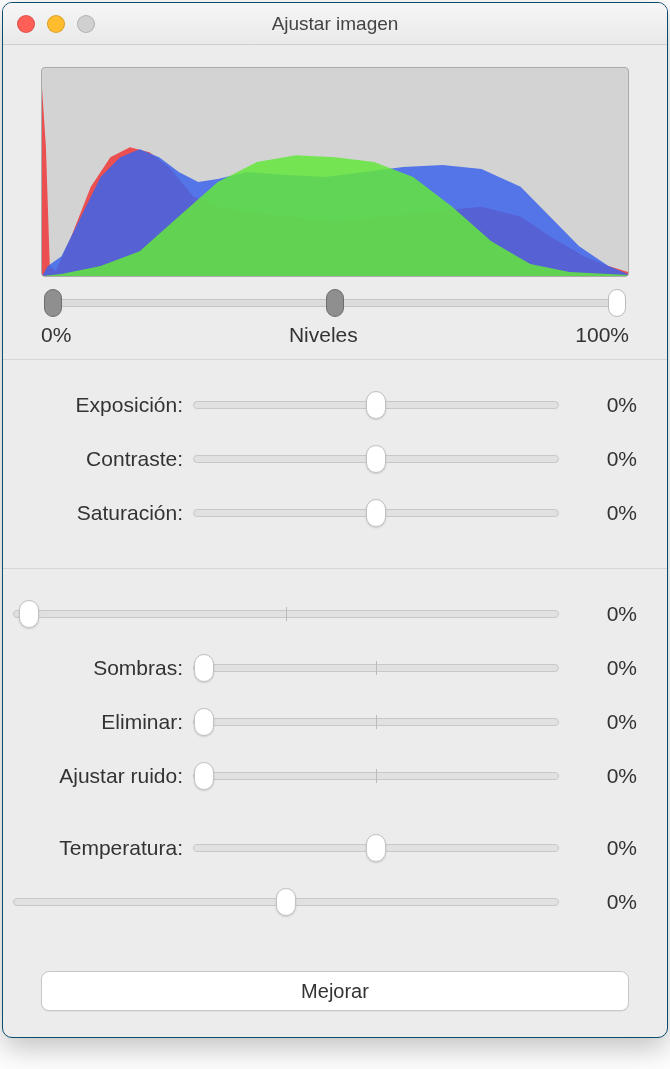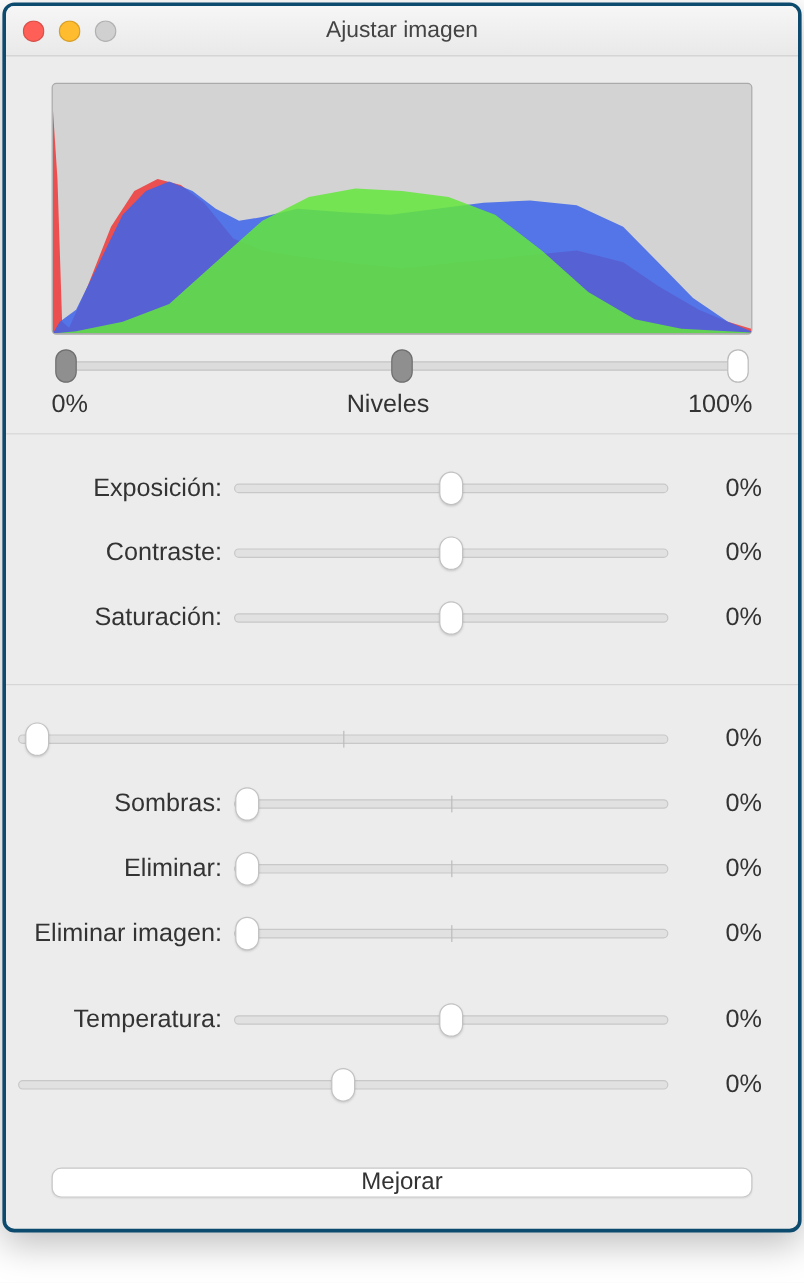--- a/index.html
+++ b/index.html
@@ -8,21 +8,21 @@
       background: #fff;
       width: 670px;
       height: 1069px;
       display: flex;
       align-items: flex-start;
       justify-content: flex-start;
     }
     .window {
       width: 666px;
       border-radius: 10px;
-      border: 3px solid #0c4a6e;
+      border: 1px solid #0c4a6e;
       background: #ececec;
       box-shadow: 0 10px 30px rgba(0,0,0,0.25);
       overflow: hidden;
       margin: 2px;
     }
     .titlebar {
       height: 42px;
       display: flex;
       align-items: center;
       border-bottom: 1px solid #d0d0d0;
@@ -154,21 +154,20 @@
       font-size: 21px;
       color: #333;
       padding-left: 18px;
     }
     .gap { height: 18px; }
 
     .buttons {
       display: flex;
       gap: 26px;
       padding: 14px 38px 26px 38px;
-      flex-direction: column;
     }
     .btn {
       flex: 1;
       height: 40px;
       background: #fff;
       border: 1px solid #c8c8c8;
       border-radius: 8px;
       font-size: 20px;
       color: #333;
       display: flex;
@@ -267,21 +266,21 @@
           <div class="row">
             <div class="label">Eliminar:</div>
             <div class="slider-area">
               <div class="slider-rail"></div>
               <div class="slider-tick"></div>
               <div class="slider-thumb" style="left: 3%;"></div>
             </div>
             <div class="value">0%</div>
           </div>
           <div class="row">
-            <div class="label">Eliminar imagen:</div>
+            <div class="label">Ajustar ruido:</div>
             <div class="slider-area">
               <div class="slider-rail"></div>
               <div class="slider-tick"></div>
               <div class="slider-thumb" style="left: 3%;"></div>
             </div>
             <div class="value">0%</div>
           </div>
         </div>
       <div class="gap"></div>
       <div id="group3">

